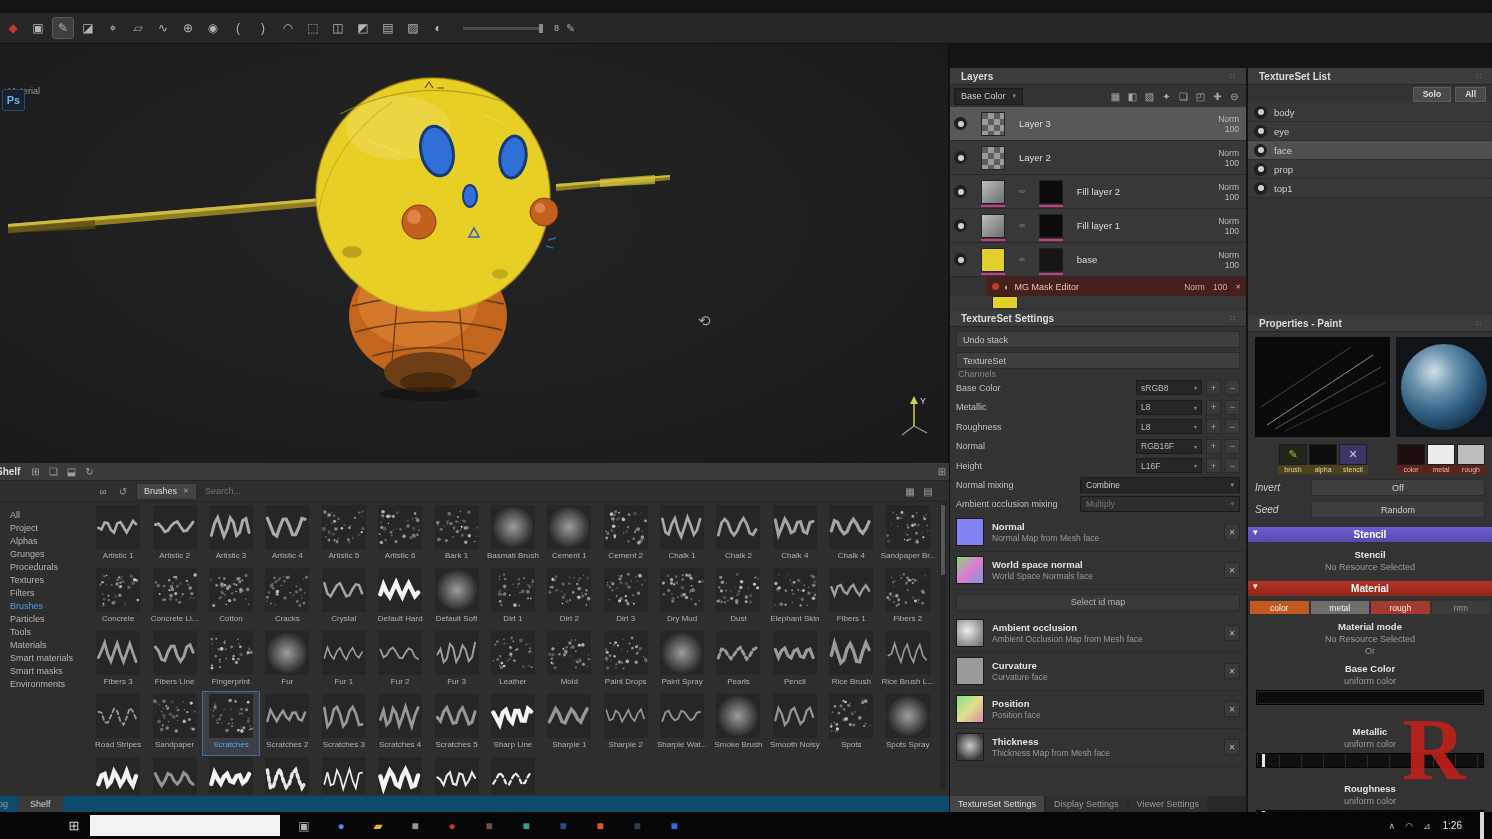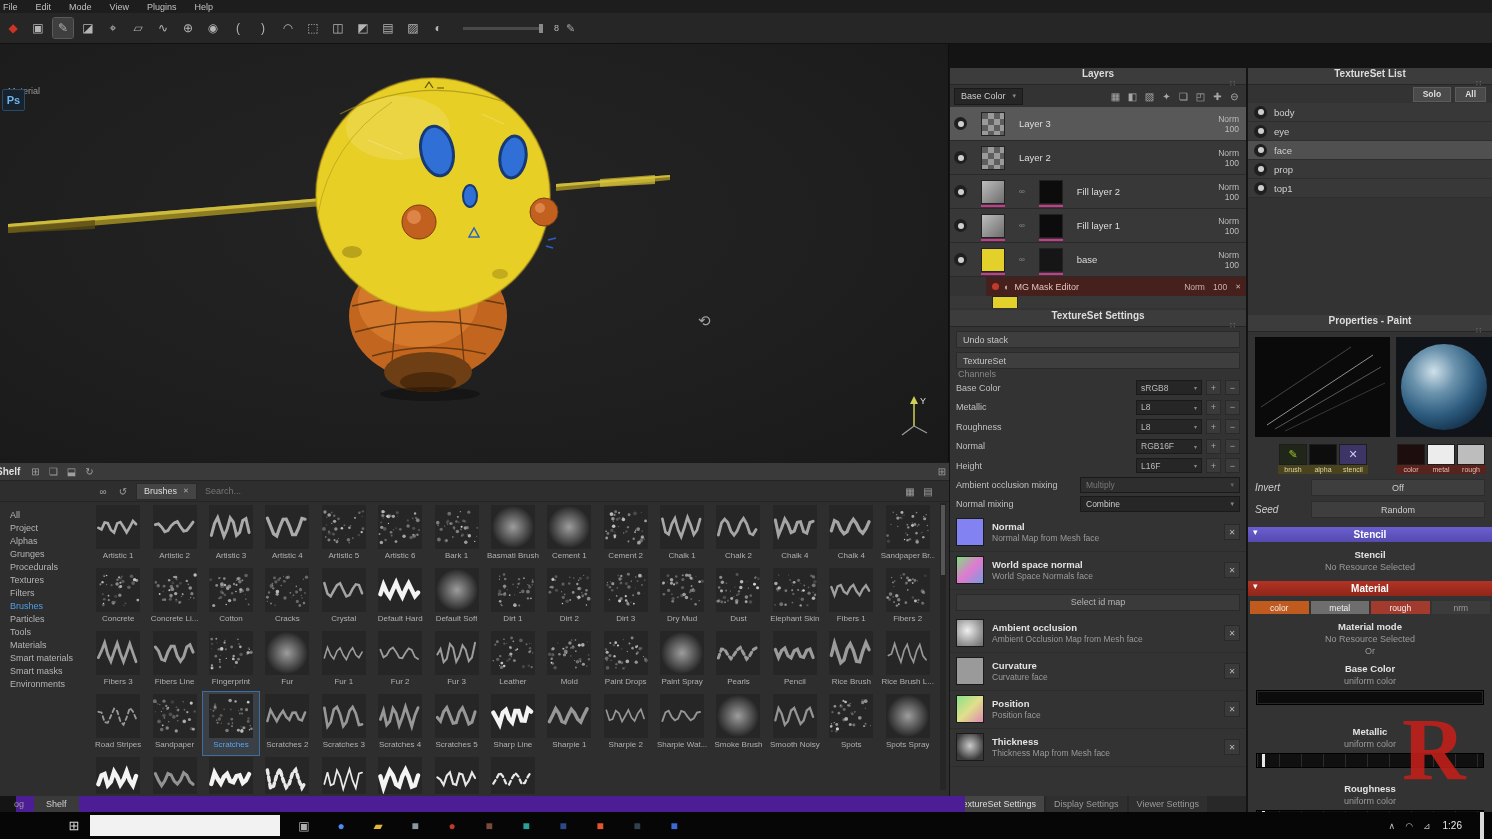--- a/index.html
+++ b/index.html
@@ -42,21 +42,21 @@
   .bcell{flex:0 0 56.4px;display:flex;flex-direction:column;align-items:center;padding-top:2px;box-sizing:border-box;}
   .bcell.sel{background:#3a4046;outline:1px solid #3f6e9e;}
   .bthumb{width:44px;height:44px;background:#262626;overflow:hidden;position:relative;}
   .bthumb svg{display:block;width:100%;height:100%;}
   .soft{width:100%;height:100%;background:radial-gradient(circle,rgba(255,255,255,.55),rgba(255,255,255,0) 68%);}
   .blabel{font-size:8px;color:#b0b0b0;margin-top:2px;max-width:54px;overflow:hidden;white-space:nowrap;}
   .bcell.sel .blabel{color:#57a5ec;text-align:center;}
   .shelf-scroll{position:absolute;right:3px;top:40px;width:6px;bottom:6px;background:#262626;}
   .shelf-scroll::after{content:'';position:absolute;top:2px;left:1px;width:4px;height:70px;background:#555;}
   
-  .panel-title{height:16px;background:#3c3c3c;display:flex;align-items:center;padding:0 11px;font-weight:bold;font-size:10px;color:#dcdcdc;border-bottom:1px solid #262626;flex-direction:column;}
+  .panel-title{height:16px;background:#3c3c3c;display:flex;align-items:center;padding:0 11px;font-weight:bold;font-size:10px;color:#dcdcdc;border-bottom:1px solid #262626;}
   .title-dots{margin-left:auto;display:flex;gap:5px;color:#8a8a8a;font-weight:normal;font-size:8px;}
   
   .layers{position:absolute;left:950px;top:68px;width:296px;height:242px;background:#333;box-sizing:border-box;}
   .layers-controls{height:22px;display:flex;align-items:center;padding:0 4px;gap:3px;}
   .dropdown{background:#262626;border:1px solid #1a1a1a;height:15px;display:flex;align-items:center;gap:7px;padding:0 6px;font-size:9px;color:#ccc;}
   .l-icon{width:15px;height:15px;display:flex;align-items:center;justify-content:center;color:#a8a8a8;font-size:10px;}
   .lrow{height:33px;display:flex;align-items:center;gap:14px;padding-left:4px;background:#383838;border-bottom:1px solid #2a2a2a;}
   .lrow.sel{background:#585858;}
   .eye-wrap{width:13px;height:13px;border-radius:50%;background:#1f1f1f;display:flex;align-items:center;justify-content:center;flex:0 0 auto;}
   .eye-dot{width:6px;height:6px;border-radius:50%;background:#cfcfcf;}
@@ -148,21 +148,21 @@
   .mtab.dark{background:#3c3c3c;color:#9a9a9a;}
   .swatch{margin:4px 8px 0;height:13px;background:#0c0c0c;border:1px solid #000;box-shadow:inset 0 0 0 1px #262626;}
   .slider{margin:4px 8px 0;height:13px;background:#101010;border:1px solid #000;position:relative;
     background-image:repeating-linear-gradient(90deg,#2c2c2c 0 1px,transparent 1px 22px);}
   .slider::after{content:'';position:absolute;left:5px;top:0;width:3px;height:100%;background:#e8e8e8;}
   .sp14{height:14px;} .sp8{height:8px;}
   
   .dock-tabs{position:absolute;left:950px;top:796px;width:296px;height:16px;background:#282828;display:flex;gap:2px;align-items:stretch;}
   .dtab{padding:0 8px;display:flex;align-items:center;font-size:9px;color:#9a9a9a;background:#2f2f2f;}
   .dtab.sel{background:#454545;color:#ddd;}
-  .left-tabs{position:absolute;left:16px;top:796px;width:949px;height:16px;background:#4c1d95;display:flex;align-items:stretch;gap:6px;}
+  .left-tabs{position:absolute;left:0;top:796px;width:949px;height:16px;background:#0c4a6e;display:flex;align-items:stretch;gap:6px;}
   .log-tab{display:flex;align-items:center;padding:0 4px 0 0;margin-left:-2px;color:#9a9a9a;font-size:9px;}
   .shelf-btab{display:flex;align-items:center;background:#3a3a3a;padding:0 12px;font-size:9px;color:#d0d0d0;}
   
   .taskbar{position:absolute;left:0;top:812px;width:100%;height:27px;background:#060606;display:flex;align-items:center;}
   .tb-start{width:24px;margin-left:62px;text-align:center;color:#d8d8d8;font-size:13px;}
   .tb-search{width:190px;height:21px;background:#f2f2f2;margin-left:4px;}
   .tb-icons{display:flex;gap:21px;margin-left:16px;}
   .tb-icon{width:16px;text-align:center;font-size:12px;}
   .tb-tray{margin-left:auto;display:flex;align-items:center;gap:12px;margin-right:8px;}
   .tray-icon{color:#bdbdbd;font-size:9px;}
@@ -170,30 +170,20 @@
   .tb-edge{width:4px;height:27px;background:#d8d8d8;margin-left:6px;}
   
   .wm{position:absolute;left:1402px;top:706px;font-size:88px;font-weight:bold;color:#c41f18;opacity:.88;z-index:20;
       font-family:"Liberation Serif",serif;line-height:1;}
 </style>
 </head>
 <body>
 
 <div class="screen">
 
-  <div class="menubar">
-      <span id="menu-items" style="display:flex">
-        <span class="menu-item">File</span>
-        <span class="menu-item">Edit</span>
-        <span class="menu-item">Mode</span>
-        <span class="menu-item">View</span>
-        <span class="menu-item">Plugins</span>
-        <span class="menu-item">Help</span>
-      </span>
-    </div>
 
   <div class="toolbar">
     <span id="toolbar-icons" style="display:flex;gap:5px;">
         <span class="tool" style="color: rgb(204, 53, 38);">◆</span>
         <span class="tool">▣</span>
         <span class="tool sel">✎</span>
         <span class="tool">◪</span>
         <span class="tool">⌖</span>
         <span class="tool">▱</span>
         <span class="tool">∿</span>
@@ -1864,31 +1854,31 @@
           <span class="ch-name">Height</span>
           <span class="fmt">
             <span>L16F</span>
             <span style="font-size: 6px; color: rgb(136, 136, 136);">▾</span>
           </span>
           <span class="mini">+</span>
           <span class="mini">−</span>
         </div>
       </div>
     <div class="mixrow">
+      <span class="mix-label">Normal mixing</span>
+      <span class="mix-value">
+        <span>Combine</span>
+        <span style="font-size:7px;color:#888;">▾</span>
+      </span>
+    </div>
+    <div class="mixrow">
       <span class="mix-label">Ambient occlusion mixing</span>
       <span class="mix-value disabled">
         <span>Multiply</span>
         <span style="font-size:7px;color:#666;">▾</span>
-      </span>
-    </div>
-    <div class="mixrow">
-      <span class="mix-label">Normal mixing</span>
-      <span class="mix-value">
-        <span>Combine</span>
-        <span style="font-size:7px;color:#888;">▾</span>
       </span>
     </div>
     <div id="mesh-maps">
         <div class="mesh-map">
           <span class="mm-icon mm-normal"></span>
           <span class="mm-text">
             <span class="mm-name">Normal</span>
             <span class="mm-desc">Normal Map from Mesh face</span>
           </span>
           <span class="mm-close">✕</span>

